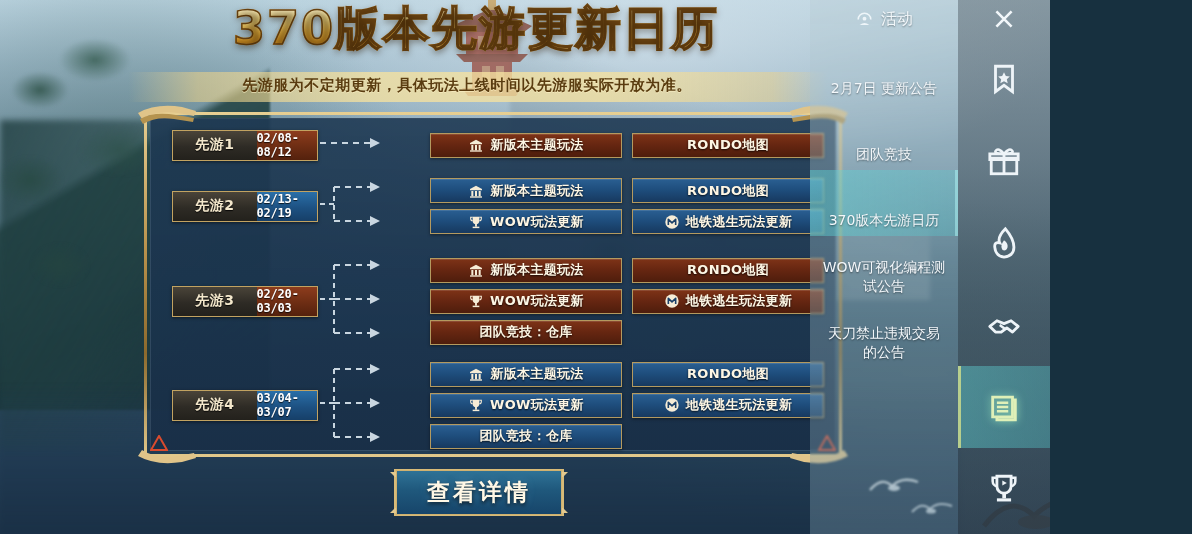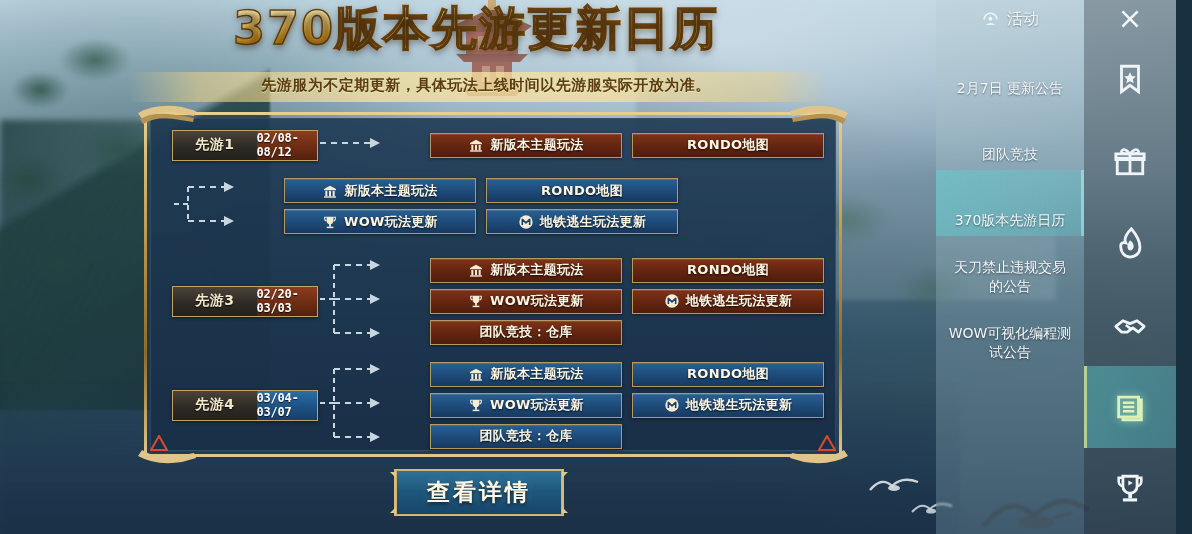--- a/index.html
+++ b/index.html
@@ -7,21 +7,21 @@
   body {
     width: 1192px;
     height: 534px;
     overflow: hidden;
     font-family: "Liberation Sans", "DejaVu Sans", sans-serif;
     background: #17303f;
   }
 
   #app {
     position: relative;
-    width: 1176px;
+    width: 1050px;
     height: 534px;
     overflow: hidden;
   }
 
   
   .bg {
     position: absolute;
     inset: 0;
     background:
       radial-gradient(ellipse 55% 40% at 62% 8%, rgba(226,236,244,0.55), rgba(226,236,244,0) 70%),
@@ -104,21 +104,21 @@
   .subtitle-band {
     position: absolute; left: 128px; top: 72px; width: 700px; height: 30px;
     background: linear-gradient(90deg,
         rgba(240,214,140,0) 0%, rgba(238,210,134,0.55) 10%,
         rgba(246,226,160,0.78) 35%, rgba(246,226,160,0.78) 68%,
         rgba(238,210,134,0.5) 92%, rgba(240,214,140,0) 100%);
     filter: blur(0.6px);
     z-index: 5;
   }
   .subtitle {
-    position: absolute; left: 136px; top: 76px; width: 700px;
+    position: absolute; left: 117px; top: 76px; width: 700px;
     text-align: center;
     font-family: "DejaVu Sans", sans-serif;
     font-size: 15px;
     font-weight: bold;
     color: #5a3c10;
     letter-spacing: 0.5px;
     text-shadow: 0 1px 0 rgba(255,244,200,0.6);
     z-index: 6;
   }
 
@@ -443,20 +443,24 @@
                 </span>
                 <span class="pill-txt">新版本主题玩法</span>
               </div>
               <div class="pill warm">
                 <span class="pill-txt">RONDO地图</span>
               </div>
             </div>
           </div>
         </div>
         <div class="row row-2">
+          <div class="chip cool">
+            <div class="chip-name">先游2</div>
+            <div class="chip-date">02/13-02/19</div>
+          </div>
           <div class="conn"><svg viewBox="0 0 68 68" width="68" height="68">
               <path d="M2 34 H16" stroke="#c9d6e0" stroke-width="2" stroke-dasharray="5 4" fill="none"></path>
               <path d="M16 17 V 51" stroke="#c9d6e0" stroke-width="2" stroke-dasharray="5 4" fill="none"></path>
               <path d="M16 17 H52" stroke="#c9d6e0" stroke-width="2" stroke-dasharray="6 5" fill="none"></path>
               <path d="M52 12 L62 17 L52 22 Z" fill="#c9d6e0"></path>
               <path d="M16 51 H52" stroke="#c9d6e0" stroke-width="2" stroke-dasharray="6 5" fill="none"></path>
               <path d="M52 46 L62 51 L52 56 Z" fill="#c9d6e0"></path>
             </svg></div>
           <div class="items">
             <div class="item-line">
@@ -659,24 +663,24 @@
         <div class="sb-item">
           <span>2月7日 更新公告</span>
         </div>
         <div class="sb-item">
           <span>团队竞技</span>
         </div>
         <div class="sb-item active">
           <span>370版本先游日历</span>
         </div>
         <div class="sb-item">
+          <span>WOW可视化编程测试公告</span>
+        </div>
+        <div class="sb-item">
           <span>天刀禁止违规交易的公告</span>
-        </div>
-        <div class="sb-item">
-          <span>WOW可视化编程测试公告</span>
         </div>
       </div>
   </div>
 
   <div class="rail">
     <div class="rail-close">
       <svg width="26" height="26" viewBox="0 0 24 24">
         <path d="M5 5 L19 19 M19 5 L5 19" stroke="#f2f7fa" stroke-width="2.4" fill="none"></path>
       </svg>
     </div>

